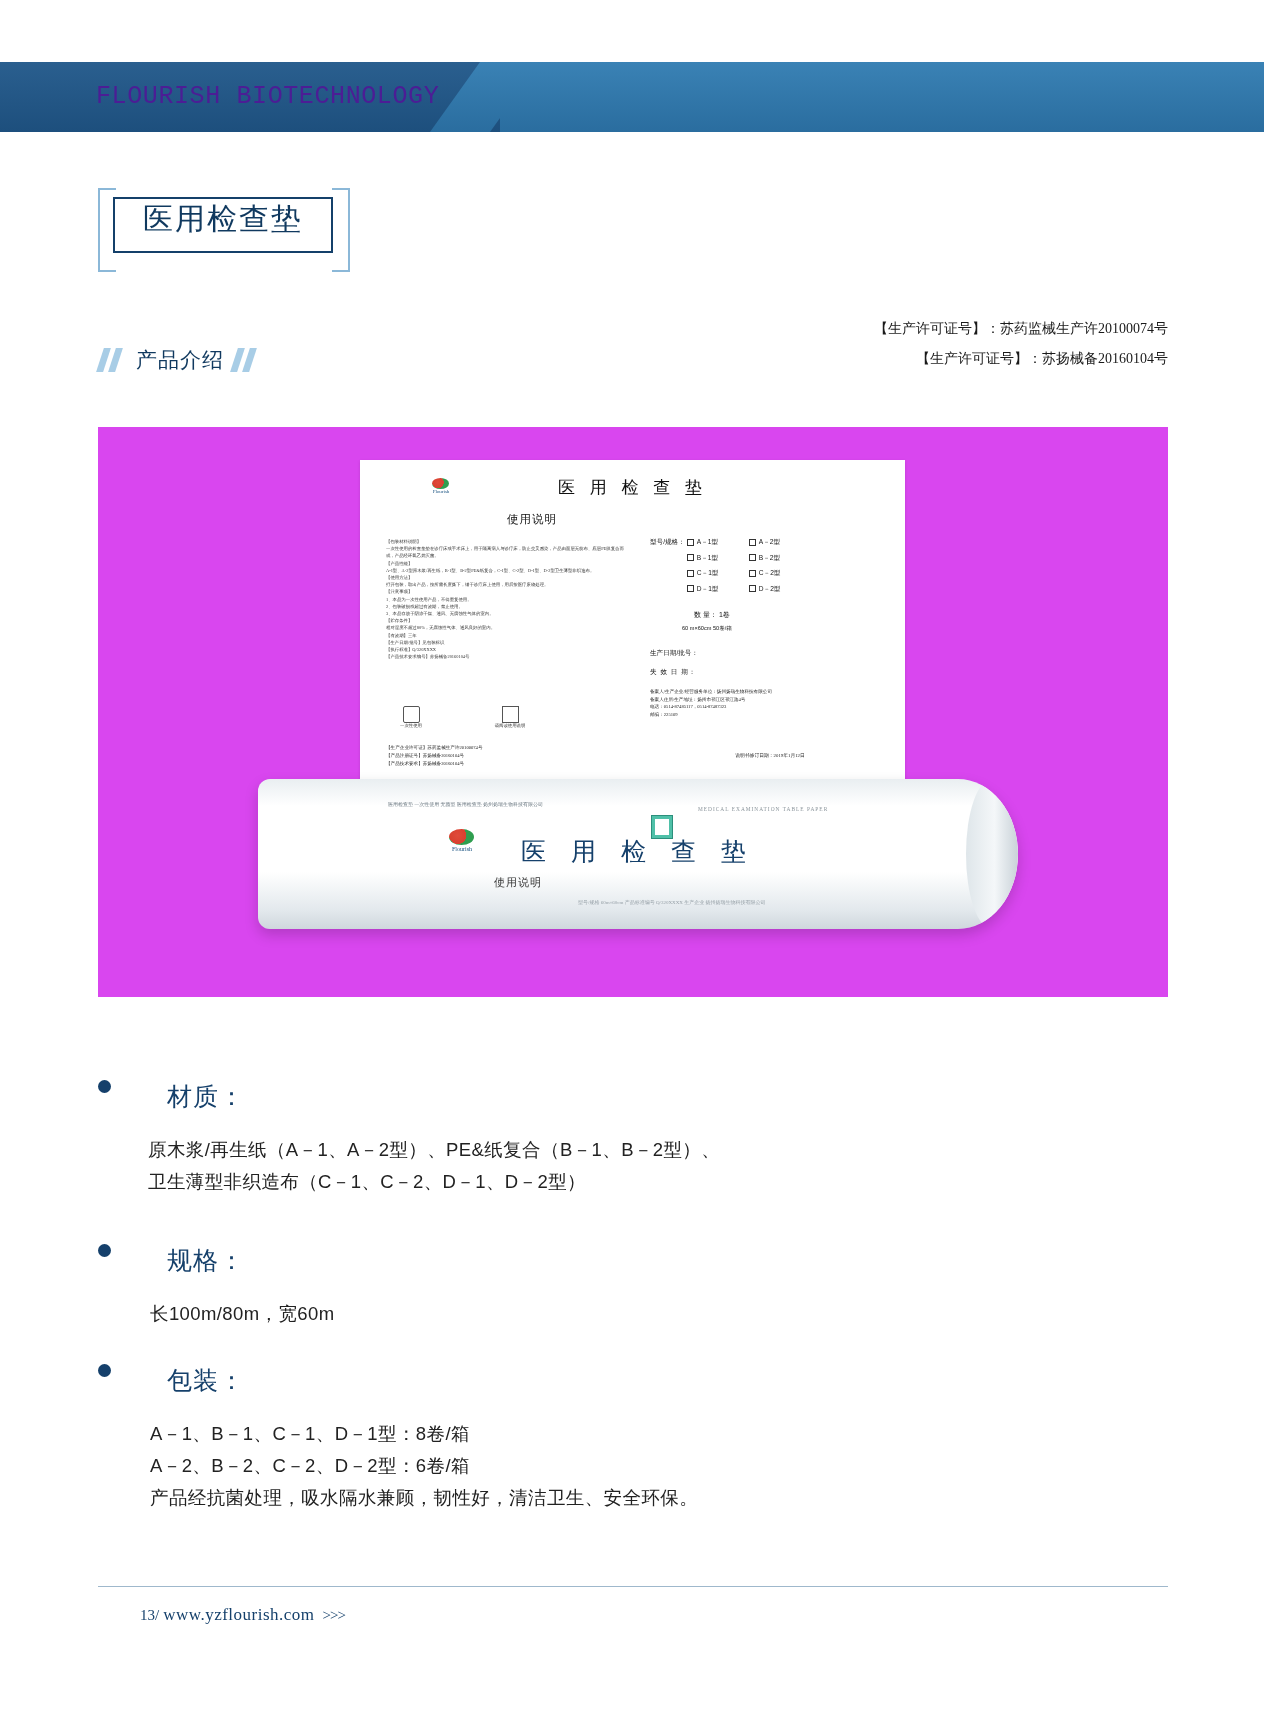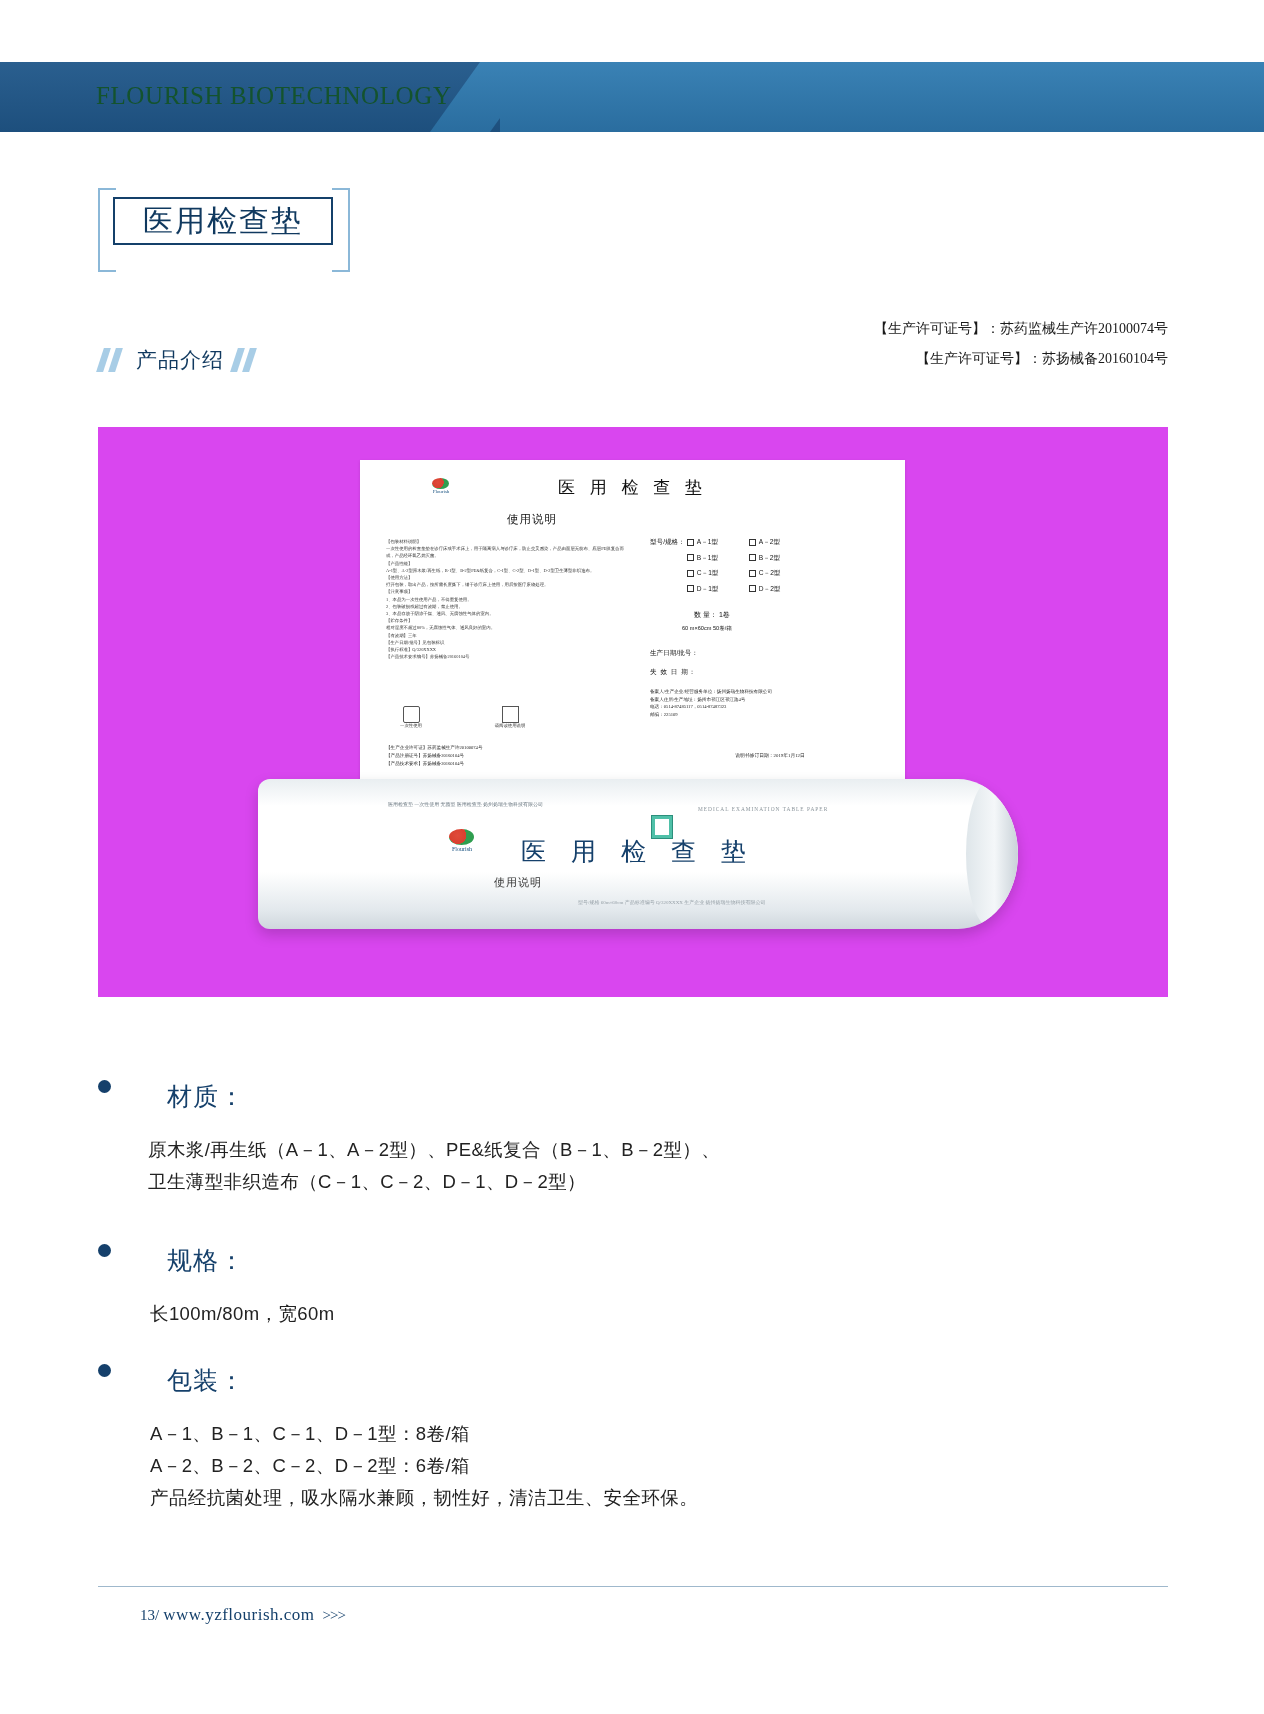--- a/index.html
+++ b/index.html
@@ -44,22 +44,22 @@
     height: 70px;
     background: #2d78ad;
     background: linear-gradient(180deg, #3a82b5 0%, #2a6d9f 100%);
   }
   .banner-title {
     position: absolute;
     top: 82px;
     left: 96px;
     font-size: 25px;
     letter-spacing: 0.6px;
-    color: #14532d;
-    font-family: Liberation Serif, serif;
+    color: #4c1d95;
+    font-family: Liberation Mono, monospace;
     z-index: 5;
   }
 
   
   .title-wrap {
     position: absolute;
     top: 188px;
     left: 98px;
     width: 250px;
     height: 80px;
@@ -82,25 +82,25 @@
     height: 80px;
     border-right: 2px solid #8bb8d8;
     border-top: 2px solid #8bb8d8;
     border-bottom: 2px solid #8bb8d8;
   }
   .title-box {
     position: absolute;
     left: 15px;
     top: 9px;
     width: 220px;
-    height: 48px;
+    height: 56px;
     border: 2px solid #14406a;
     box-sizing: border-box;
     display: flex;
-    align-items: center;
+    align-items: flex-start;
     justify-content: center;
   }
   .title-box span {
     font-size: 30px;
     letter-spacing: 2px;
     color: #10395f;
     font-family: "Liberation Sans", sans-serif;
     font-weight: normal;
   }
 

